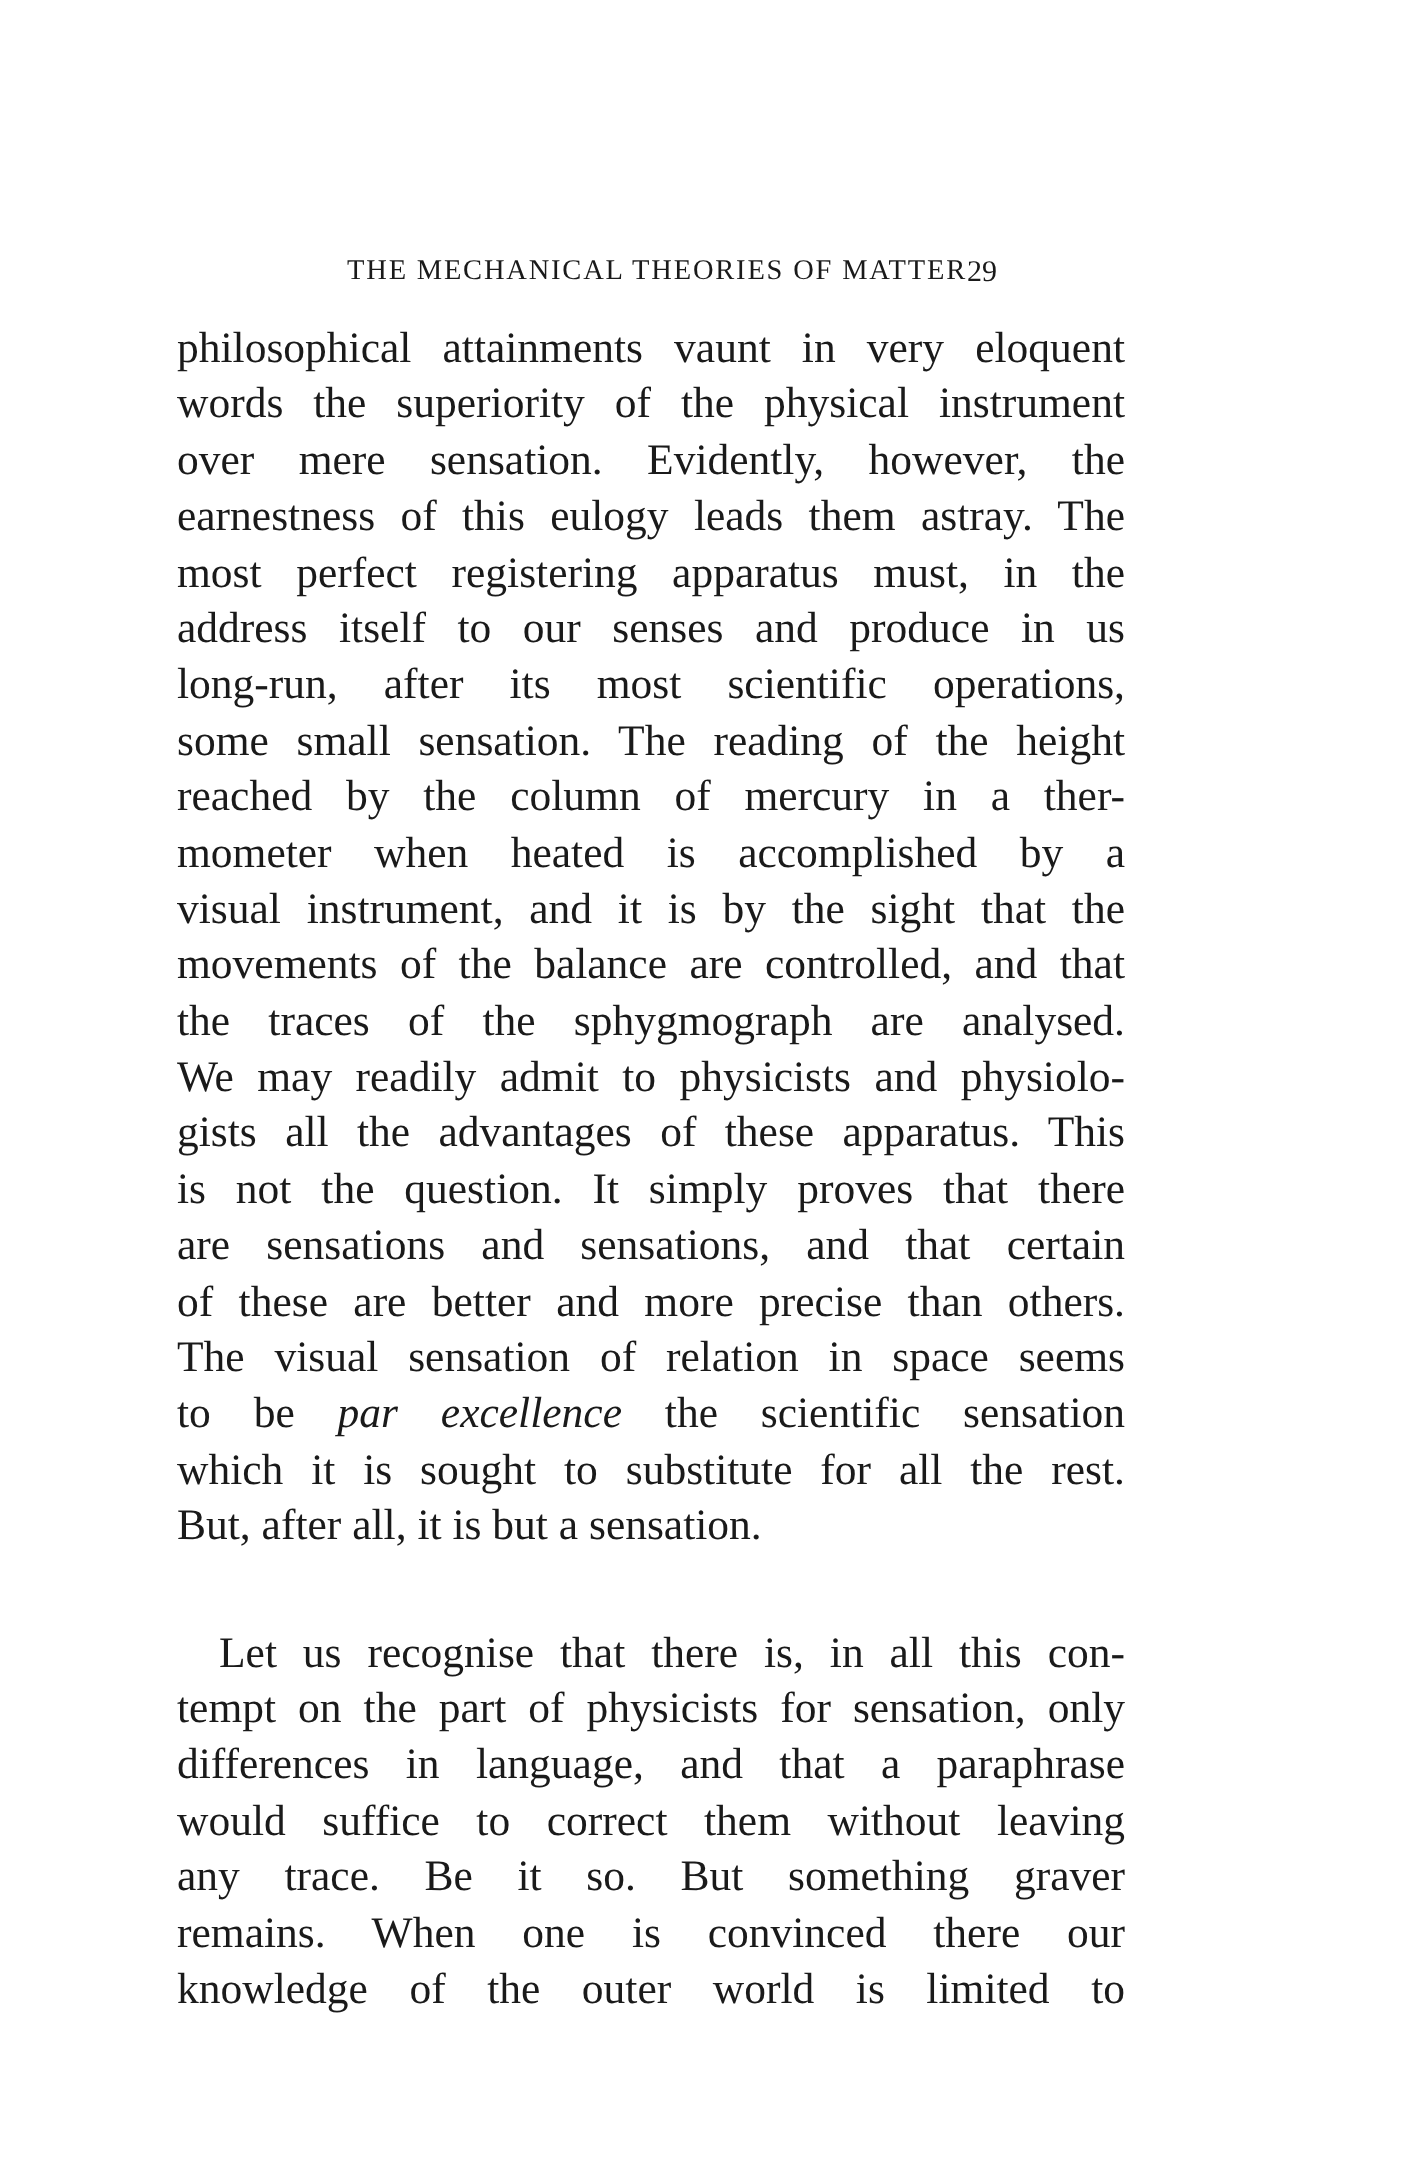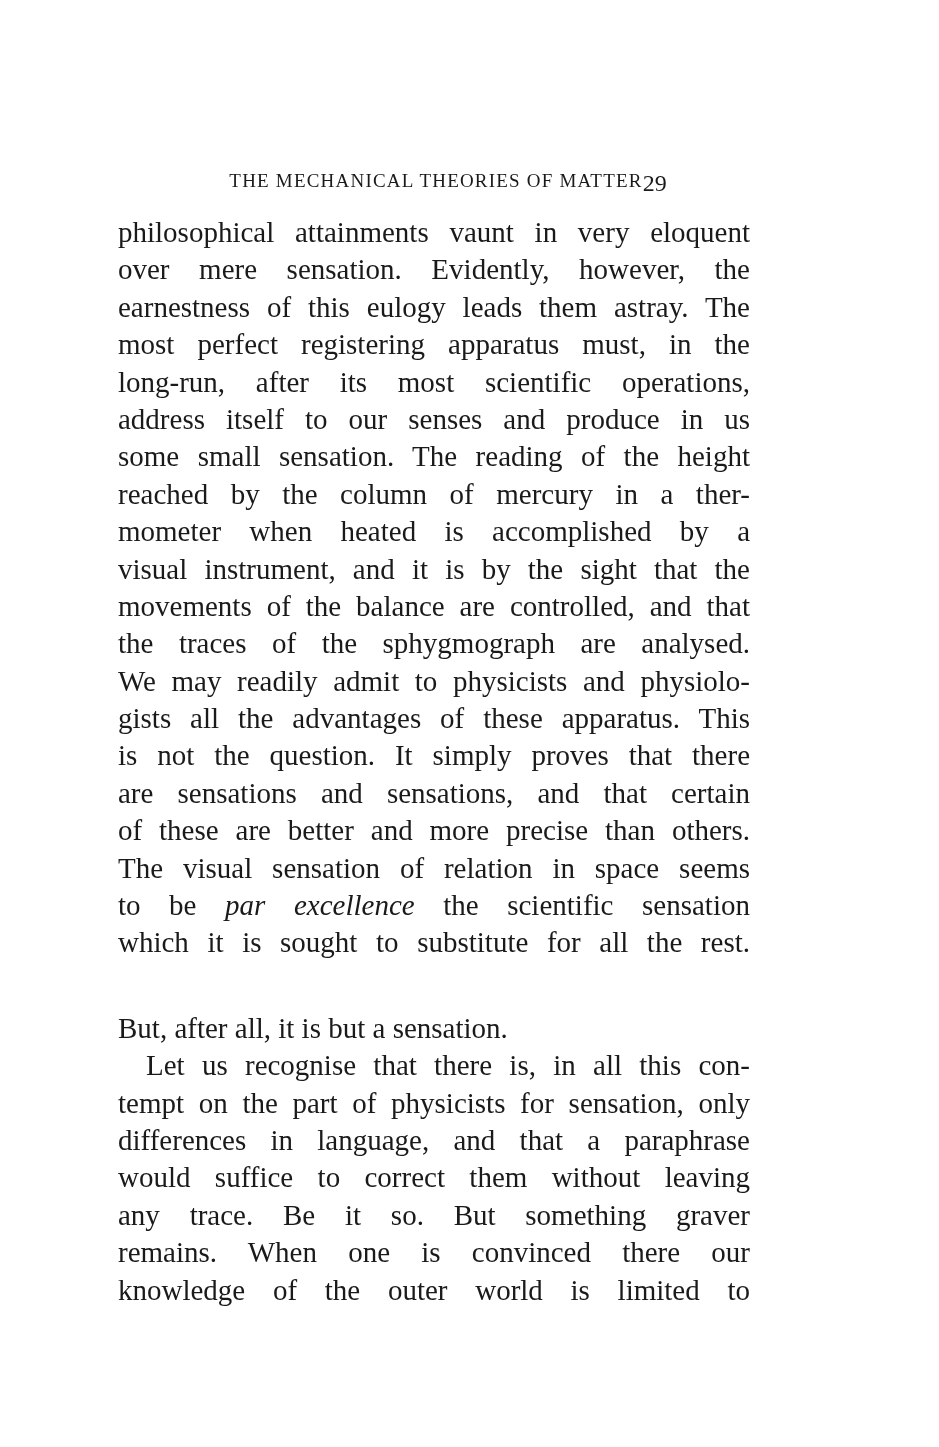--- a/index.html
+++ b/index.html
@@ -1,40 +1,41 @@
 <!DOCTYPE html>
 <html><head>
 <meta charset="utf-8">
 <style>
   html, body { margin: 0; padding: 0; background: #ffffff; }
   body { width: 939px; height: 1447px; position: relative; overflow: hidden; font-family: "DejaVu Serif", "Liberation Serif", serif; color: #1a1a1a; }
   .header { position: absolute; left: 146px; top: 170px; width: 604px; font-family: "Liberation Serif", serif; font-size: 19px; letter-spacing: 1.2px; display: flex; justify-content: center; }
-  .header .pn { letter-spacing: 0; font-size: 24px; }
+  .header .pn { letter-spacing: 0; font-size: 20px; }
   .body-text { position: absolute; left: 118px; top: 214px; width: 632px; font-family: "Liberation Serif", serif; font-size: 29px; line-height: 37.4px; }
   .line { display: block; text-align: justify; text-align-last: justify; white-space: nowrap; height: 37.4px; }
-  .line.last { text-align-last: left; margin-top: 48px; }
-  .line.indent { padding-left: 28px; }
+  .line.last { text-align-last: left; }
+  .line.indent { padding-left: 28px; margin-top: 47px; }
   .line span.it { font-style: italic; margin-top: 16px; }
 </style>
 </head>
 <body>
 
 <div class="header">
   <span>THE MECHANICAL THEORIES OF MATTER</span>
   <span class="pn">29</span>
 </div>
 
 <div class="body-text">
   <div>
     <span class="line">philosophical attainments vaunt in very eloquent</span>
+    <span class="line">words the superiority of the physical instrument</span>
     <span class="line">over mere sensation.  Evidently, however, the</span>
     <span class="line">earnestness of this eulogy leads them astray.  The</span>
     <span class="line">most perfect registering apparatus must, in the</span>
+    <span class="line">address itself to our senses and produce in us</span>
     <span class="line">long-run, after its most scientific operations,</span>
-    <span class="line">address itself to our senses and produce in us</span>
     <span class="line">some small sensation.  The reading of the height</span>
     <span class="line">reached by the column of mercury in a ther-</span>
     <span class="line">mometer when heated is accomplished by a</span>
     <span class="line">visual instrument, and it is by the sight that the</span>
     <span class="line">movements of the balance are controlled, and that</span>
     <span class="line">the traces of the sphygmograph are analysed.</span>
     <span class="line">We may readily admit to physicists and physiolo-</span>
     <span class="line">gists all the advantages of these apparatus.  This</span>
     <span class="line">is not the question.  It simply proves that there</span>
     <span class="line">are sensations and sensations, and that certain</span>

